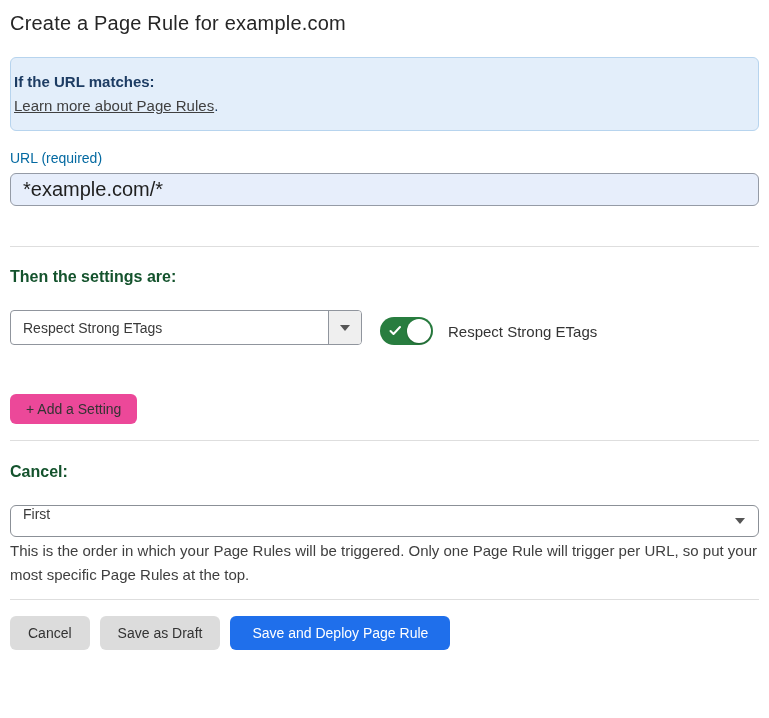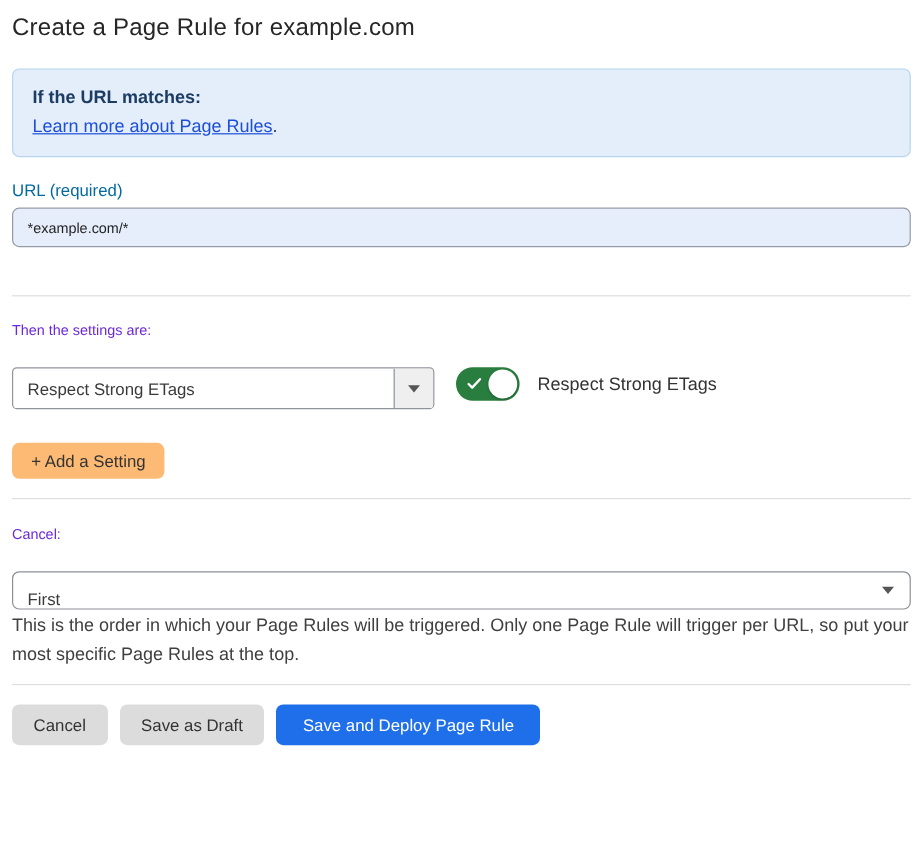--- a/index.html
+++ b/index.html
@@ -1,50 +1,50 @@
 <!DOCTYPE html>
 <html><head>
 <meta charset="utf-8">
 <style>
   html,body{margin:0;padding:0;background:#ffffff;}
   body{width:769px;height:718px;font-family:"Liberation Sans",sans-serif;color:#333;overflow:hidden;}
   .container{padding:12px 10px 0 10px;box-sizing:border-box;width:769px;}
 
   .page-title{font-size:20px;font-weight:normal;color:#262626;margin:0 0 22px 0;letter-spacing:.2px;}
 
-  .info-box{background:#e3eefa;border:1px solid #b7d4ee;border-radius:6px;padding:12px 16px;color:#1d3c63;font-size:15px;line-height:24px;margin-bottom:19px;}
+  .info-box{background:#e3eefa;border:1px solid #b7d4ee;border-radius:6px;padding:12px 3px;color:#1d3c63;font-size:15px;line-height:24px;margin-bottom:19px;}
   .info-box .info-heading{font-weight:bold;}
-  .info-box a{color:#1d4ed8;text-decoration:underline;cursor:pointer;}
+  .info-box a{color:#404040;text-decoration:underline;cursor:pointer;}
 
   .field-label{font-size:14px;color:#0369a1;margin:0 0 7px 0;}
 
-  .url-input{display:block;width:100%;box-sizing:border-box;height:33px;background:#e7eefb;border:1px solid #959ba6;border-radius:6px;padding:0 12px;font-family:"Liberation Sans",sans-serif;font-size:12px;color:#1f1f1f;outline:none;}
+  .url-input{display:block;width:100%;box-sizing:border-box;height:33px;background:#e7eefb;border:1px solid #959ba6;border-radius:6px;padding:0 12px;font-family:"Liberation Sans",sans-serif;font-size:20px;color:#1f1f1f;outline:none;}
 
   .divider{border:none;border-top:1px solid #dedede;margin:0;}
   .divider.d1{margin-top:40px;margin-bottom:21px;}
   .divider.d2{margin-top:16px;margin-bottom:22px;}
   .divider.d3{margin-top:12px;margin-bottom:16px;}
 
-  .section-heading{font-size:12px;font-weight:normal;color:#6d28d9;margin:0 0 24px 0;}
+  .section-heading{font-size:16px;font-weight:bold;color:#14532d;margin:0 0 24px 0;}
 
-  .setting-row{display:flex;align-items:flex-start;}
+  .setting-row{display:flex;align-items:flex-end;}
   .select-box{display:flex;align-items:stretch;width:352px;height:35px;background:#fff;border:1px solid #90959d;border-radius:4px;box-sizing:border-box;cursor:pointer;overflow:hidden;}
   .select-box .select-value{flex:1;display:flex;align-items:center;padding:0 12px;font-size:14px;color:#3a3a3a;}
   .select-box .select-arrow{width:32px;background:#efefef;border-left:1px solid #90959d;display:flex;align-items:center;justify-content:center;}
   .caret{width:0;height:0;border-left:5px solid transparent;border-right:5px solid transparent;border-top:6px solid #555;}
 
   .toggle-group{display:flex;align-items:center;margin-left:18px;}
   .toggle{position:relative;width:53px;height:28px;background:#287d3f;border-radius:14px;cursor:pointer;flex:none;}
   .toggle .check-icon{position:absolute;left:9px;top:50%;transform:translateY(-50%);display:flex;}
   .toggle .knob{position:absolute;top:2px;right:2px;width:24px;height:24px;background:#fff;border-radius:50%;box-shadow:0 1px 2px rgba(0,0,0,.25);}
   .toggle-label{margin-left:15px;font-size:15px;color:#333;}
 
-  .add-setting-btn{margin-top:28px;background:#fdba74;border:none;border-radius:6px;padding:0 16px;height:30px;font-family:"Liberation Sans",sans-serif;font-size:14px;color:#333;cursor:pointer;}
+  .add-setting-btn{margin-top:49px;background:#ec4899;border:none;border-radius:6px;padding:0 16px;height:30px;font-family:"Liberation Sans",sans-serif;font-size:14px;color:#333;cursor:pointer;}
 
-  .order-select{position:relative;display:flex;align-items:flex-end;width:100%;height:32px;background:#fff;border:1px solid #8b9097;border-radius:6px;box-sizing:border-box;padding:0 12px;font-size:14px;color:#3a3a3a;cursor:pointer;}
+  .order-select{position:relative;display:flex;align-items:flex-start;width:100%;height:32px;background:#fff;border:1px solid #8b9097;border-radius:6px;box-sizing:border-box;padding:0 12px;font-size:14px;color:#3a3a3a;cursor:pointer;}
   .order-select .caret{position:absolute;right:13px;top:50%;margin-top:-3px;}
 
   .help-text{font-size:15px;line-height:24px;color:#3f3f3f;margin-top:2px;max-width:750px;}
 
   .button-row{display:flex;align-items:center;}
   .btn{height:34px;border:none;border-radius:6px;font-family:"Liberation Sans",sans-serif;font-size:14px;cursor:pointer;}
   .btn.gray{background:#dcdcdc;color:#333;padding:0 18px;margin-right:10px;}
   .btn.blue{background:#1f6feb;color:#fff;padding:0 22px;}
 </style>
 </head>

